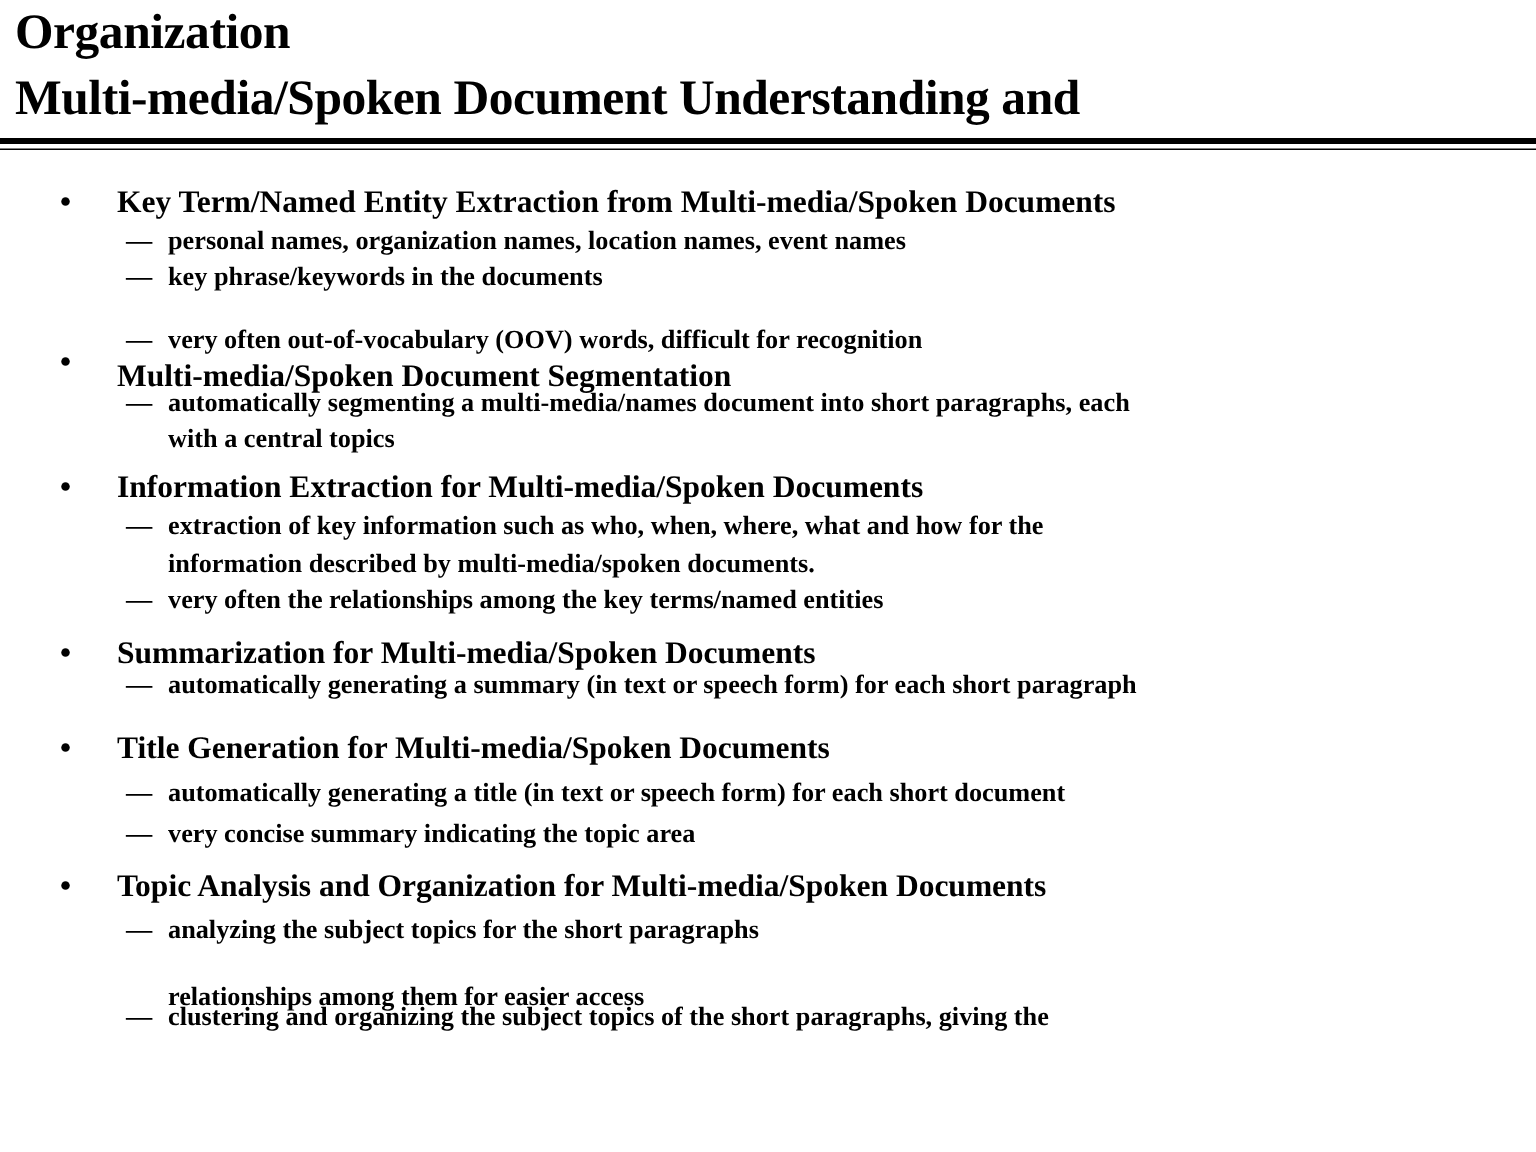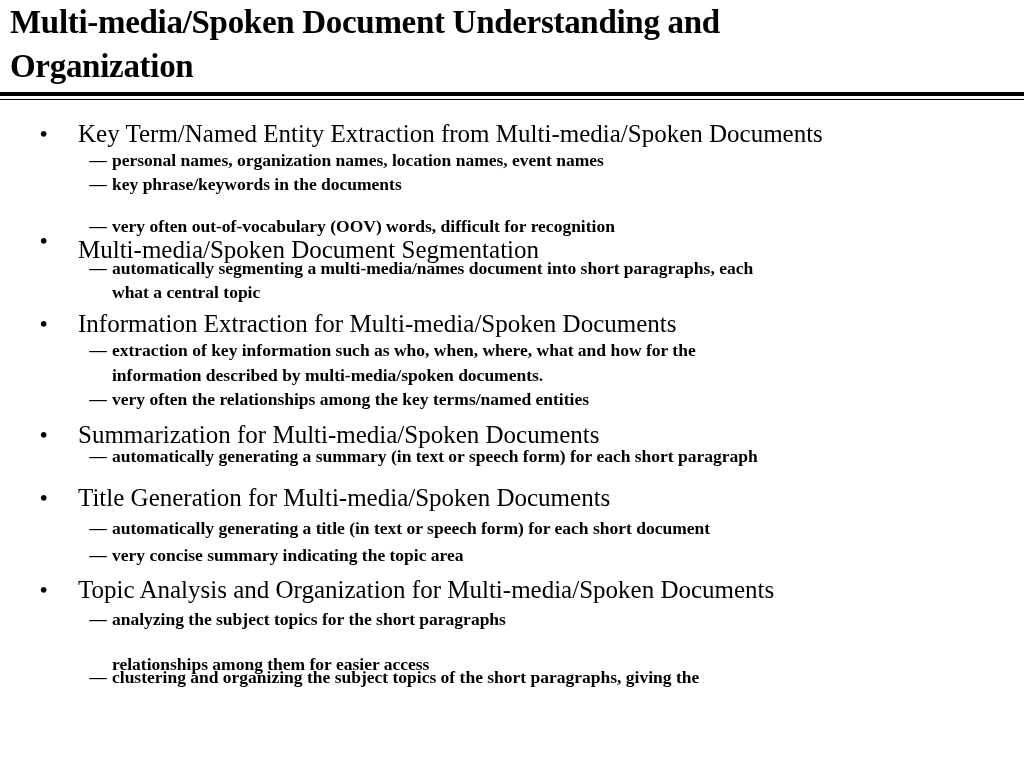--- a/index.html
+++ b/index.html
@@ -17,56 +17,55 @@
     position: absolute; left: 0; top: 92px; width: 1024px; height: 4px; background: #000;
   }
   .rule-thin {
     position: absolute; left: 0; top: 99px; width: 1024px; height: 1px; background: #000;
   }
   .content { position: absolute; left: 0; top: 0; width: 1024px; }
   .bullet {
     position: absolute; left: 40px; font-size: 21px; font-weight: bold; line-height: 24px;
   }
   .heading {
-    position: absolute; left: 78px; font-size: 25px; font-weight: normal; line-height: 24px;
+    position: absolute; left: 78px; font-size: 21px; font-weight: bold; line-height: 24px;
     white-space: nowrap;
   }
   .sub {
     position: absolute; left: 84px; font-size: 17.5px; font-weight: bold; line-height: 24px;
     white-space: nowrap;
-    text-align: center;
   }
   .sub .dash { display: inline-block; width: 28px; }
   .cont {
     position: absolute; left: 112px; font-size: 17.5px; font-weight: bold; line-height: 24px;
     white-space: nowrap;
   }
 </style>
 </head>
 <body>
 
 <div class="title">
+  <div>Organization</div>
   <div>Multi-media/Spoken Document Understanding and</div>
-  <div>Organization</div>
 </div>
 <div class="rule-thick"></div>
 <div class="rule-thin"></div>
 
 <div class="content">
 
   <span class="bullet" style="top:122px">•</span>
   <span class="heading" style="top:122px">Key Term/Named Entity Extraction from Multi-media/Spoken Documents</span>
   <span class="sub" style="top:148px"><span class="dash">—</span><span>personal names, organization names, location names, event names</span></span>
   <span class="sub" style="top:172px"><span class="dash">—</span><span>key phrase/keywords in the documents</span></span>
   <span class="sub" style="top:214px"><span class="dash">—</span><span>very often out-of-vocabulary (OOV) words, difficult for recognition</span></span>
 
   <span class="bullet" style="top:229px">•</span>
   <span class="heading" style="top:238px">Multi-media/Spoken Document Segmentation</span>
   <span class="sub" style="top:256px"><span class="dash">—</span><span>automatically segmenting a multi-media/names document into short paragraphs, each</span></span>
-  <span class="cont" style="top:280px">what a central topic</span>
+  <span class="cont" style="top:280px">with a central topics</span>
 
   <span class="bullet" style="top:312px">•</span>
   <span class="heading" style="top:312px">Information Extraction for Multi-media/Spoken Documents</span>
   <span class="sub" style="top:338px"><span class="dash">—</span><span>extraction of key information such as who, when, where, what and how for the</span></span>
   <span class="cont" style="top:363px">information described by multi-media/spoken documents.</span>
   <span class="sub" style="top:387px"><span class="dash">—</span><span>very often the relationships among the key terms/named entities</span></span>
 
   <span class="bullet" style="top:423px">•</span>
   <span class="heading" style="top:423px">Summarization for Multi-media/Spoken Documents</span>
   <span class="sub" style="top:444px"><span class="dash">—</span><span>automatically generating a summary (in text or speech form) for each short paragraph</span></span>

